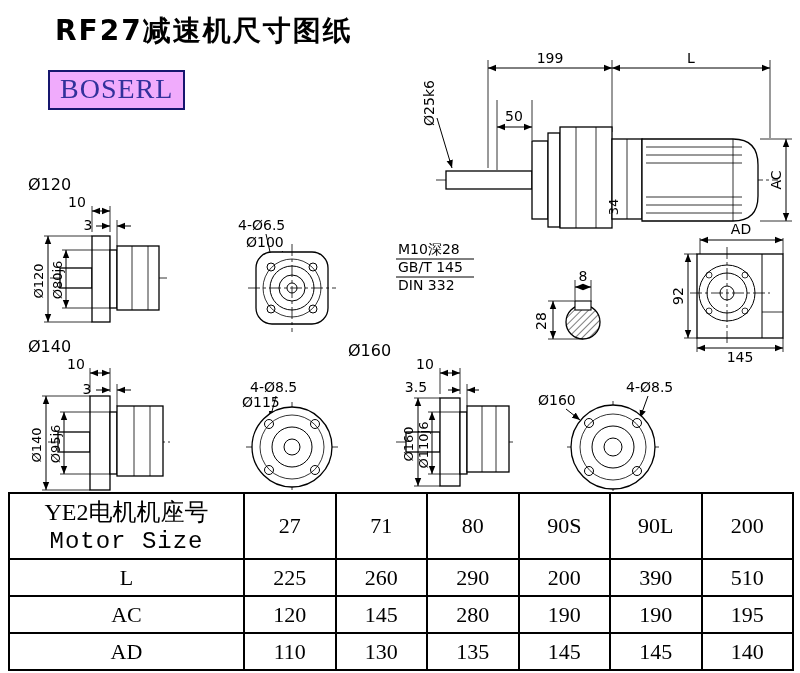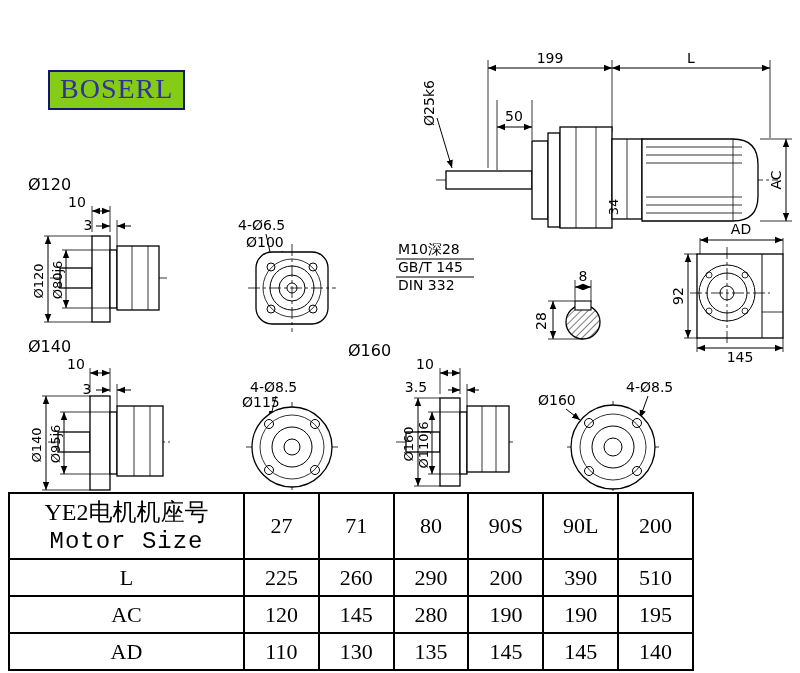--- a/index.html
+++ b/index.html
@@ -1,48 +1,49 @@
 <!DOCTYPE html>
 <html><head>
 <meta charset="utf-8">
 <style>
   html,body{margin:0;padding:0;background:#fff;}
   .page{position:relative;width:800px;height:673px;background:#fff;overflow:hidden;
         font-family:"DejaVu Sans",sans-serif;color:#000;}
   .page-title{position:absolute;left:55px;top:12px;font-size:28px;font-weight:bold;
               letter-spacing:2px;font-family:"DejaVu Sans",sans-serif;}
-  .logo-box{position:absolute;left:48px;top:70px;border:2px solid #16166e;background:#84cc16;
+  .logo-box{position:absolute;left:48px;top:70px;border:2px solid #16166e;background:#f0abfc;
             padding:1px 10px 3px 10px;}
   .logo-box span{font-family:"Liberation Serif",serif;font-size:28px;color:#31319b;letter-spacing:1px;}
   svg.drawing{position:absolute;left:0;top:0;}
   svg text{font-family:"DejaVu Sans",sans-serif;fill:#000;font-size:14px;}
   svg text.lbl{font-size:16px;}
   svg text.sm{font-size:13px;}
   .ol{fill:#fff;stroke:#000;stroke-width:1.3;}
   .ln{fill:none;stroke:#000;stroke-width:1;}
   .thin{fill:none;stroke:#000;stroke-width:0.8;}
   .cl{fill:none;stroke:#000;stroke-width:0.8;stroke-dasharray:12 3 3 3;}
   .dim{fill:none;stroke:#000;stroke-width:1;marker-start:url(#ar);marker-end:url(#ar);}
   .dime{fill:none;stroke:#000;stroke-width:1;marker-end:url(#ar);}
   .dims{fill:none;stroke:#000;stroke-width:1;marker-start:url(#ar);}
-  .dim-table{position:absolute;left:8px;top:492px;width:686px;border-collapse:collapse;
+  .dim-table{position:absolute;left:8px;top:492px;width:786px;border-collapse:collapse;
              table-layout:fixed;font-family:"Liberation Serif",serif;}
   .dim-table td{border:2px solid #000;text-align:center;vertical-align:middle;
                 font-size:22px;padding:0;}
   .dim-table .head-row td{height:64px;}
   .dim-table .data-row td{height:35px;}
   .col-label{width:235px;}
   .hdr-cn{font-size:24px;line-height:1.3;}
   .hdr-en{font-size:24px;font-family:"Liberation Mono",monospace;letter-spacing:1px;}
 </style>
 </head>
 <body>
 
 <div class="page">
 
+  <div class="page-title">RF27减速机尺寸图纸</div>
 
   <div class="logo-box">
     <span>BOSERL</span>
   </div>
 
   <svg class="drawing" width="800" height="673" viewBox="0 0 800 673">
     <defs>
       <marker id="ar" viewBox="0 0 10 10" refX="10" refY="5" markerWidth="8" markerHeight="8" orient="auto-start-reverse">
         <path d="M0,1 L10,5 L0,9 Z" fill="#000"></path>
       </marker>

